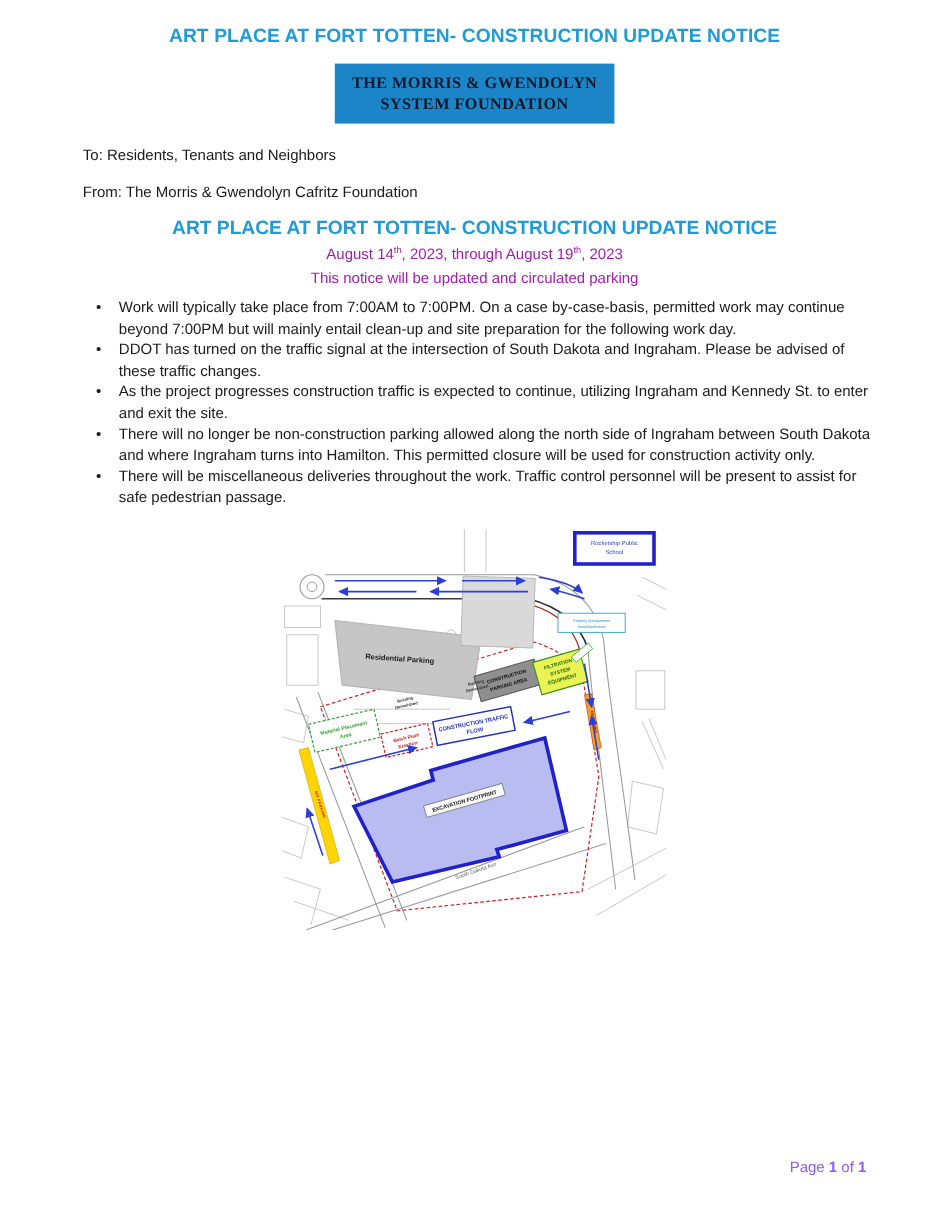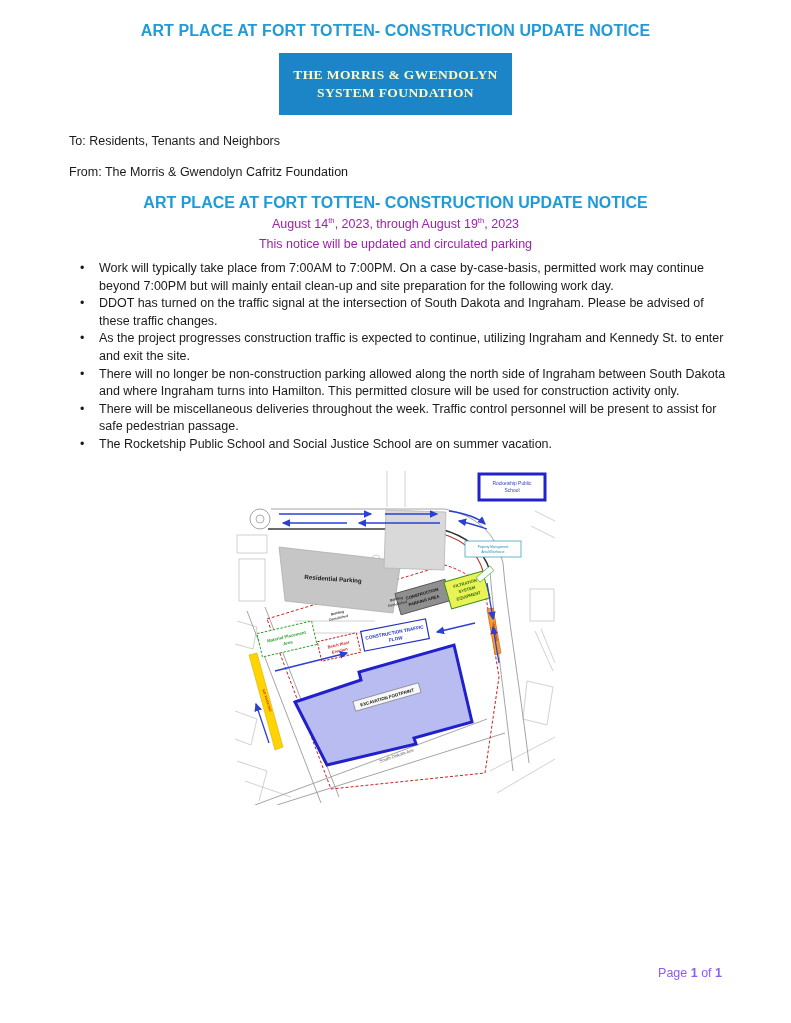--- a/index.html
+++ b/index.html
@@ -5,23 +5,23 @@
   html,body{margin:0;padding:0;}
   body{
     width:791px;height:1023px;background:#ffffff;position:relative;overflow:hidden;
     font-family:"Liberation Sans",sans-serif;color:#1a1a1a;
   }
   .doc-title{
     text-align:center;color:#1f9bd8;font-weight:bold;font-size:16px;
     margin:22px 30px 0 30px;letter-spacing:.1px;
   }
   .logo-box{
-    width:233px;height:62px;background:#1b85c7;margin:13px auto 0 auto;
+    width:233px;height:50px;background:#1b85c7;margin:13px auto 0 auto;
     display:flex;flex-direction:column;justify-content:center;align-items:center;
-    color:#fef9c3;font-family:"Liberation Serif",serif;font-weight:bold;
+    color:#0f172a;font-family:"Liberation Serif",serif;font-weight:bold;
     font-size:13.5px;letter-spacing:.4px;line-height:1.3;text-align:center;
   }
   .meta-line{margin:0 0 0 69px;font-size:12.5px;}
   .to-line{margin-top:19px;}
   .from-line{margin-top:17px;}
   .section-title{
     text-align:center;color:#1f9bd8;font-weight:bold;font-size:16px;margin-top:15px;
   }
   .date-line,.subtitle{
     text-align:center;color:#a21caf;font-size:12.5px;margin-top:5px;
@@ -59,22 +59,21 @@
 
 <div class="section-title">ART PLACE AT FORT TOTTEN- CONSTRUCTION UPDATE NOTICE</div>
 <div class="date-line"><span>August 14</span><sup>th</sup><span>, 2023, through August 19</span><sup>th</sup><span>, 2023</span></div>
 <div class="subtitle">This notice will be updated and circulated parking</div>
 
 <ul class="bullets">
     <li><span>Work will typically take place from 7:00AM to 7:00PM. On a case by-case-basis, permitted work may continue beyond 7:00PM but will mainly entail clean-up and site preparation for the following work day.</span></li>
     <li><span>DDOT has turned on the traffic signal at the intersection of South Dakota and Ingraham. Please be advised of these traffic changes.</span></li>
     <li><span>As the project progresses construction traffic is expected to continue, utilizing Ingraham and Kennedy St. to enter and exit the site.</span></li>
     <li><span>There will no longer be non-construction parking allowed along the north side of Ingraham between South Dakota and where Ingraham turns into Hamilton. This permitted closure will be used for construction activity only.</span></li>
-    <li><span>There will be miscellaneous deliveries throughout the week. Traffic control personnel will be present to assist for safe pedestrian passage.</span></li>
-    <li><span>The Rocketship Public School and Social Justice School are on summer vacation.</span></li>
+    <li><span>There will be miscellaneous deliveries throughout the work. Traffic control personnel will be present to assist for safe pedestrian passage.</span></li>
   </ul>
 
 <div class="map-wrap">
 <svg width="322" height="334" viewBox="0 0 322 334" xmlns="http://www.w3.org/2000/svg">
   <defs>
     <marker id="ab" markerWidth="7" markerHeight="7" refX="5.5" refY="3" orient="auto">
       <path d="M0,0 L6.5,3 L0,6 Z" fill="#2a3fd4"></path>
     </marker>
   </defs>
 

